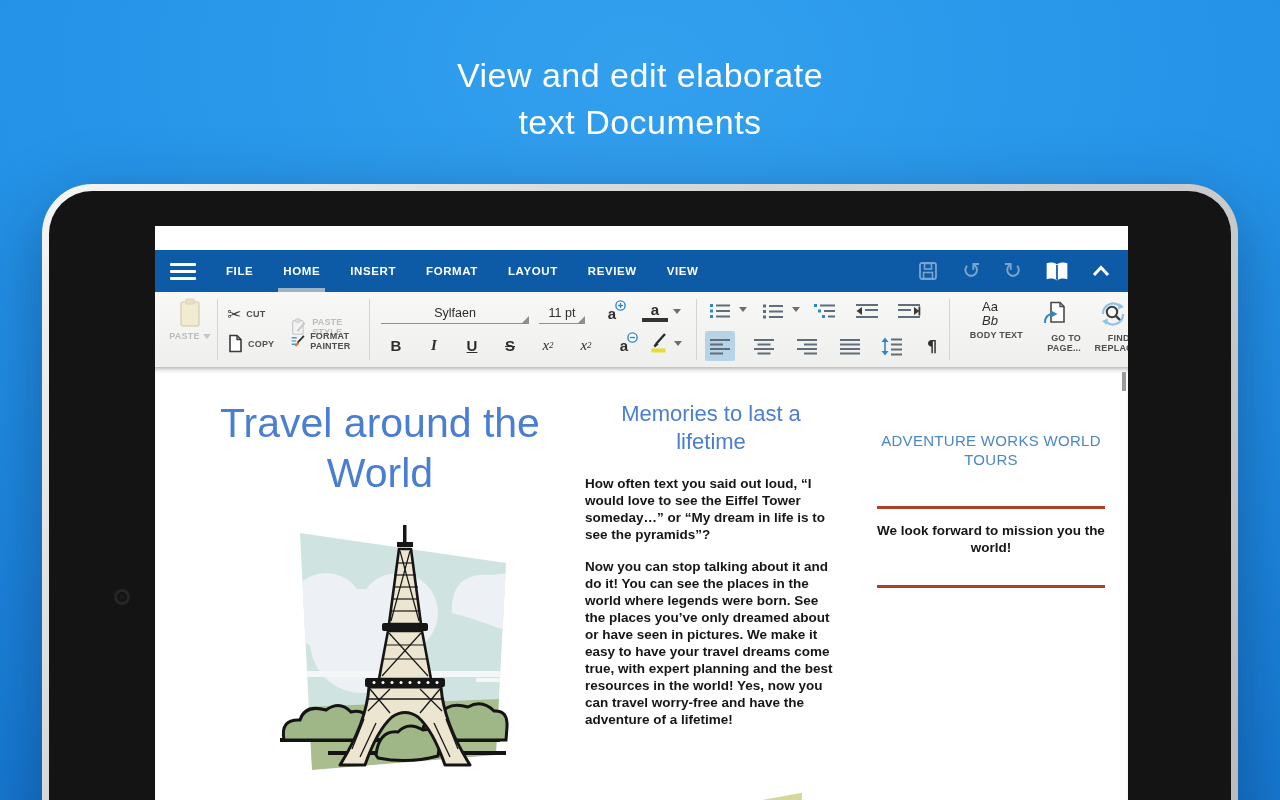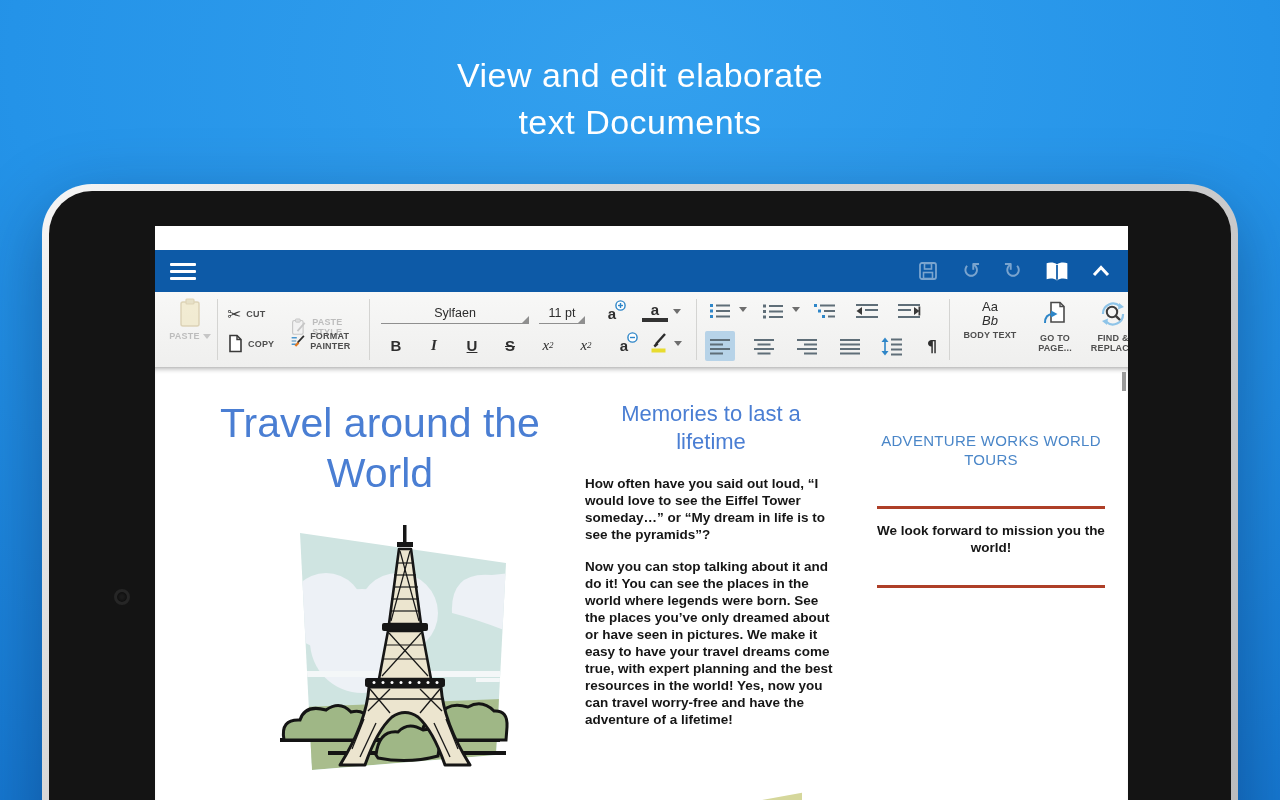--- a/index.html
+++ b/index.html
@@ -45,21 +45,21 @@
   .caret{width:0;height:0;border-left:4px solid transparent;border-right:4px solid transparent;border-top:5px solid #6e6e6e;}
   .caret.dim{border-top-color:#c6c6c6;}
   .fontbox{position:absolute;border-bottom:1px solid #8f8f8f;display:flex;align-items:flex-end;justify-content:center;
            font-size:12.5px;color:#2c2c2c;padding-bottom:3px;cursor:pointer;}
   .fontbox .corner{position:absolute;right:0;bottom:0;width:0;height:0;
                    border-left:7px solid transparent;border-bottom:7px solid #8f8f8f;}
   .fmt{font-size:15px;color:#2e2e2e;width:26px;height:26px;display:flex;align-items:center;justify-content:center;cursor:pointer;}
   .seltool{background:#b7d3e8;border-radius:2px;}
   .lines-icon{display:block;}
   .stack-label{position:absolute;text-align:center;cursor:pointer;}
-  .stack-label .tb-label{display:block;margin-top:2px;}
+  .stack-label .tb-label{display:block;margin-top:2px;text-align:right;}
   
   .doc{position:absolute;left:0;top:142px;width:100%;height:432px;background:#fff;
        box-shadow:inset 0 4px 5px -3px rgba(0,0,0,.3);}
   .scroll-thumb{position:absolute;right:2px;top:4px;width:4px;height:19px;background:#9a9a9a;}
   .doc-title{position:absolute;left:45px;top:30px;width:360px;text-align:center;
              color:#4a7ed3;font-size:41px;line-height:50px;font-weight:400;}
   .col2{position:absolute;left:430px;top:32px;width:252px;}
   .col2 h2{margin:0;color:#4a7ed3;font-size:22px;line-height:28px;font-weight:400;text-align:center;}
   .body-p{font-size:13.5px;line-height:17px;color:#161616;font-weight:bold;margin:0;}
   .col2 .body-p{margin-top:19px;}
@@ -92,20 +92,44 @@
   </div>
 
   <div class="screen">
 
 
     <div class="menu-bar">
       <div class="hamburger">
         <span></span>
           <span></span>
           <span></span>
+      </div>
+      <div class="menu-items">
+        <div class="menu-item">
+            <span>FILE</span>
+          </div>
+        <div class="menu-item">
+            <span>HOME</span>
+            <span class="active-underline"></span>
+          </div>
+        <div class="menu-item">
+            <span>INSERT</span>
+          </div>
+        <div class="menu-item">
+            <span>FORMAT</span>
+          </div>
+        <div class="menu-item">
+            <span>LAYOUT</span>
+          </div>
+        <div class="menu-item">
+            <span>REVIEW</span>
+          </div>
+        <div class="menu-item">
+            <span>VIEW</span>
+          </div>
       </div>
       <div class="menu-actions">
         <svg class="dim" width="22" height="22" viewBox="0 0 22 22">
           <rect x="3" y="3" width="16" height="16" rx="2" fill="none" stroke="#fff" stroke-width="1.8"></rect>
           <rect x="7.5" y="3.5" width="7" height="5.5" fill="none" stroke="#fff" stroke-width="1.6"></rect>
           <rect x="6.5" y="12.5" width="9" height="6" fill="none" stroke="#fff" stroke-width="1.6"></rect>
         </svg>
         <span class="glyph-icon dim">↺</span>
         <span class="glyph-icon dim">↻</span>
         <svg width="24" height="22" viewBox="0 0 22 20">
@@ -433,21 +457,21 @@
             <line x1="84" y1="196" x2="72" y2="226"></line>
               <line x1="96" y1="200" x2="80" y2="234"></line>
             <line x1="166" y1="196" x2="178" y2="226"></line>
               <line x1="154" y1="200" x2="170" y2="234"></line>
           </g>
         </g>
       </svg>
 
       <div class="col2">
         <h2>Memories to last a lifetime</h2>
-        <p class="body-p">How often have you said out loud, “I would love to see the Eiffel Tower someday…” or “My dream in life is to see the pyramids”?</p>
+        <p class="body-p">How often text you said out loud, “I would love to see the Eiffel Tower someday…” or “My dream in life is to see the pyramids”?</p>
         <p class="body-p">Now you can stop talking about it and do it! You can see the places in the world where legends were born. See the places you’ve only dreamed about or have seen in pictures. We make it easy to have your travel dreams come true, with expert planning and the best resources in the world! Yes, now you can travel worry-free and have the adventure of a lifetime!</p>
       </div>
 
       <div class="col3">
         <h3>ADVENTURE WORKS WORLD TOURS</h3>
         <hr class="red-rule rule1">
         <p class="body-p p2">We look forward to mission you the world!</p>
         <hr class="red-rule rule2">
       </div>
 

